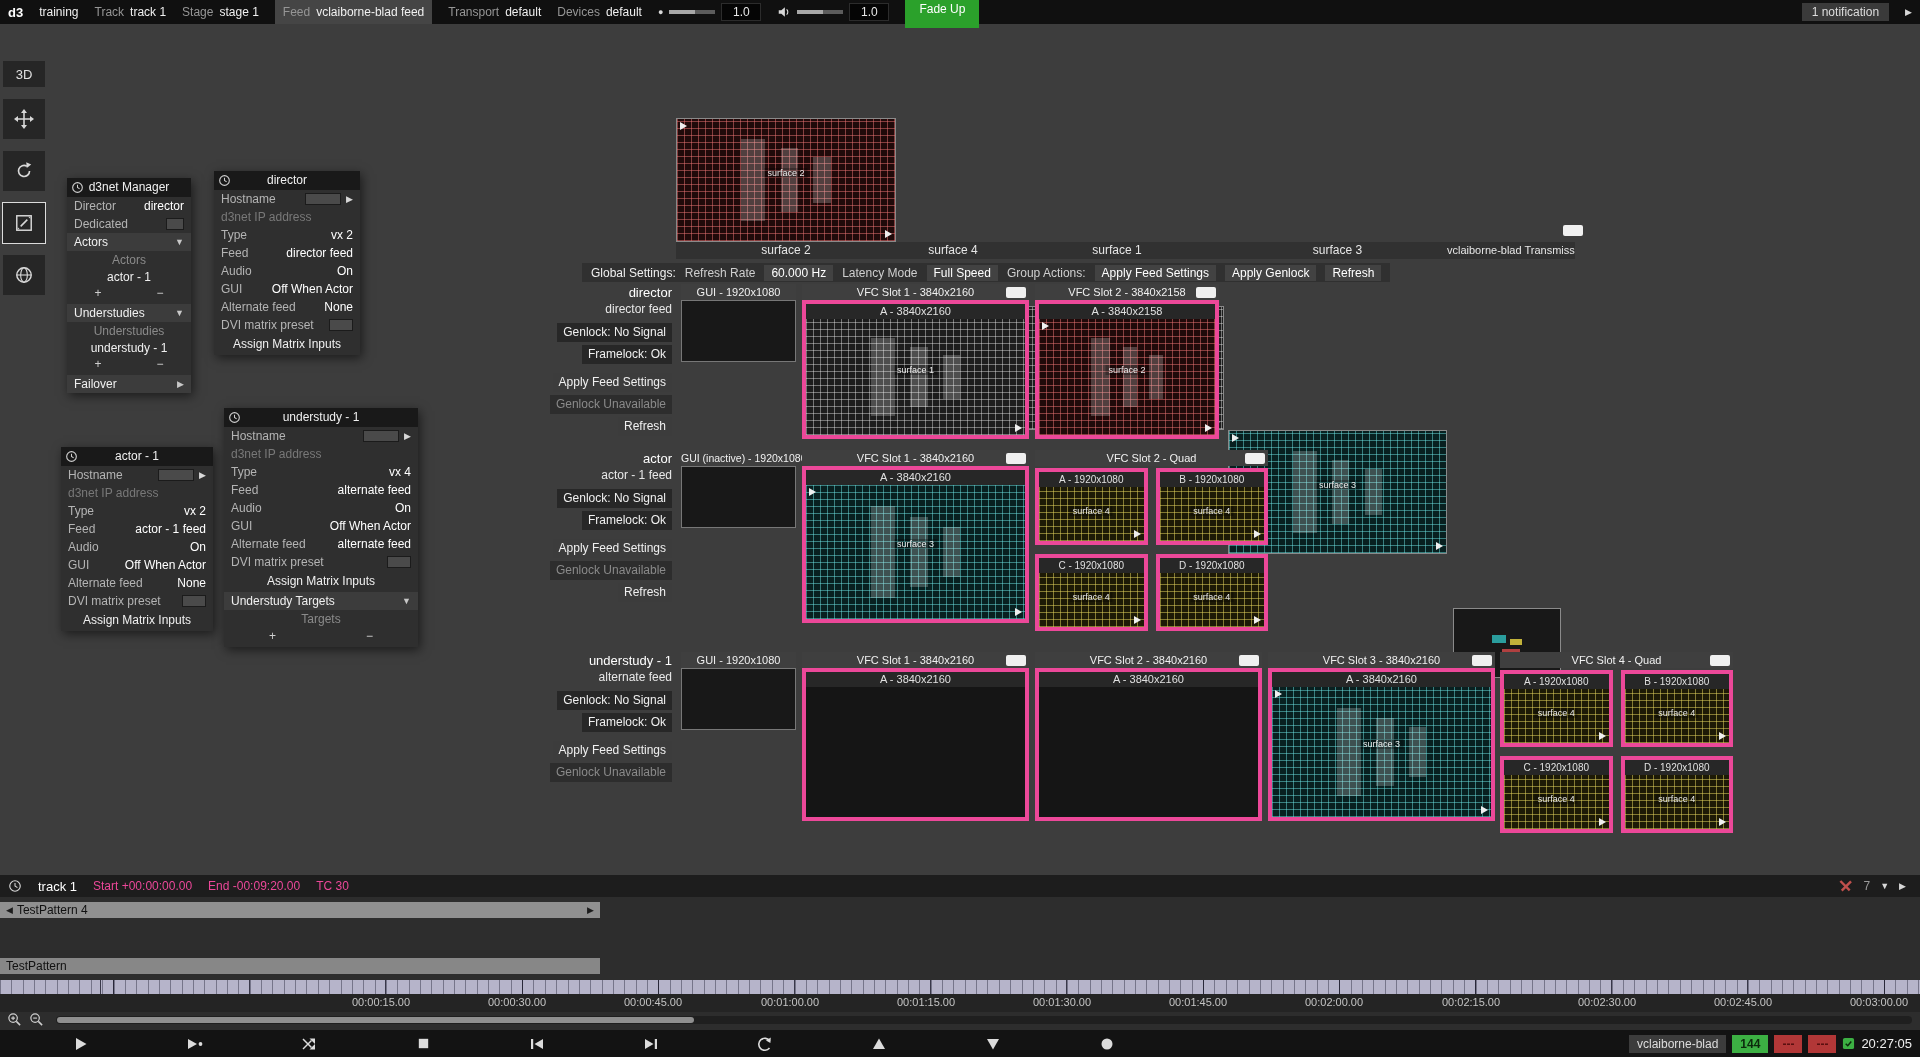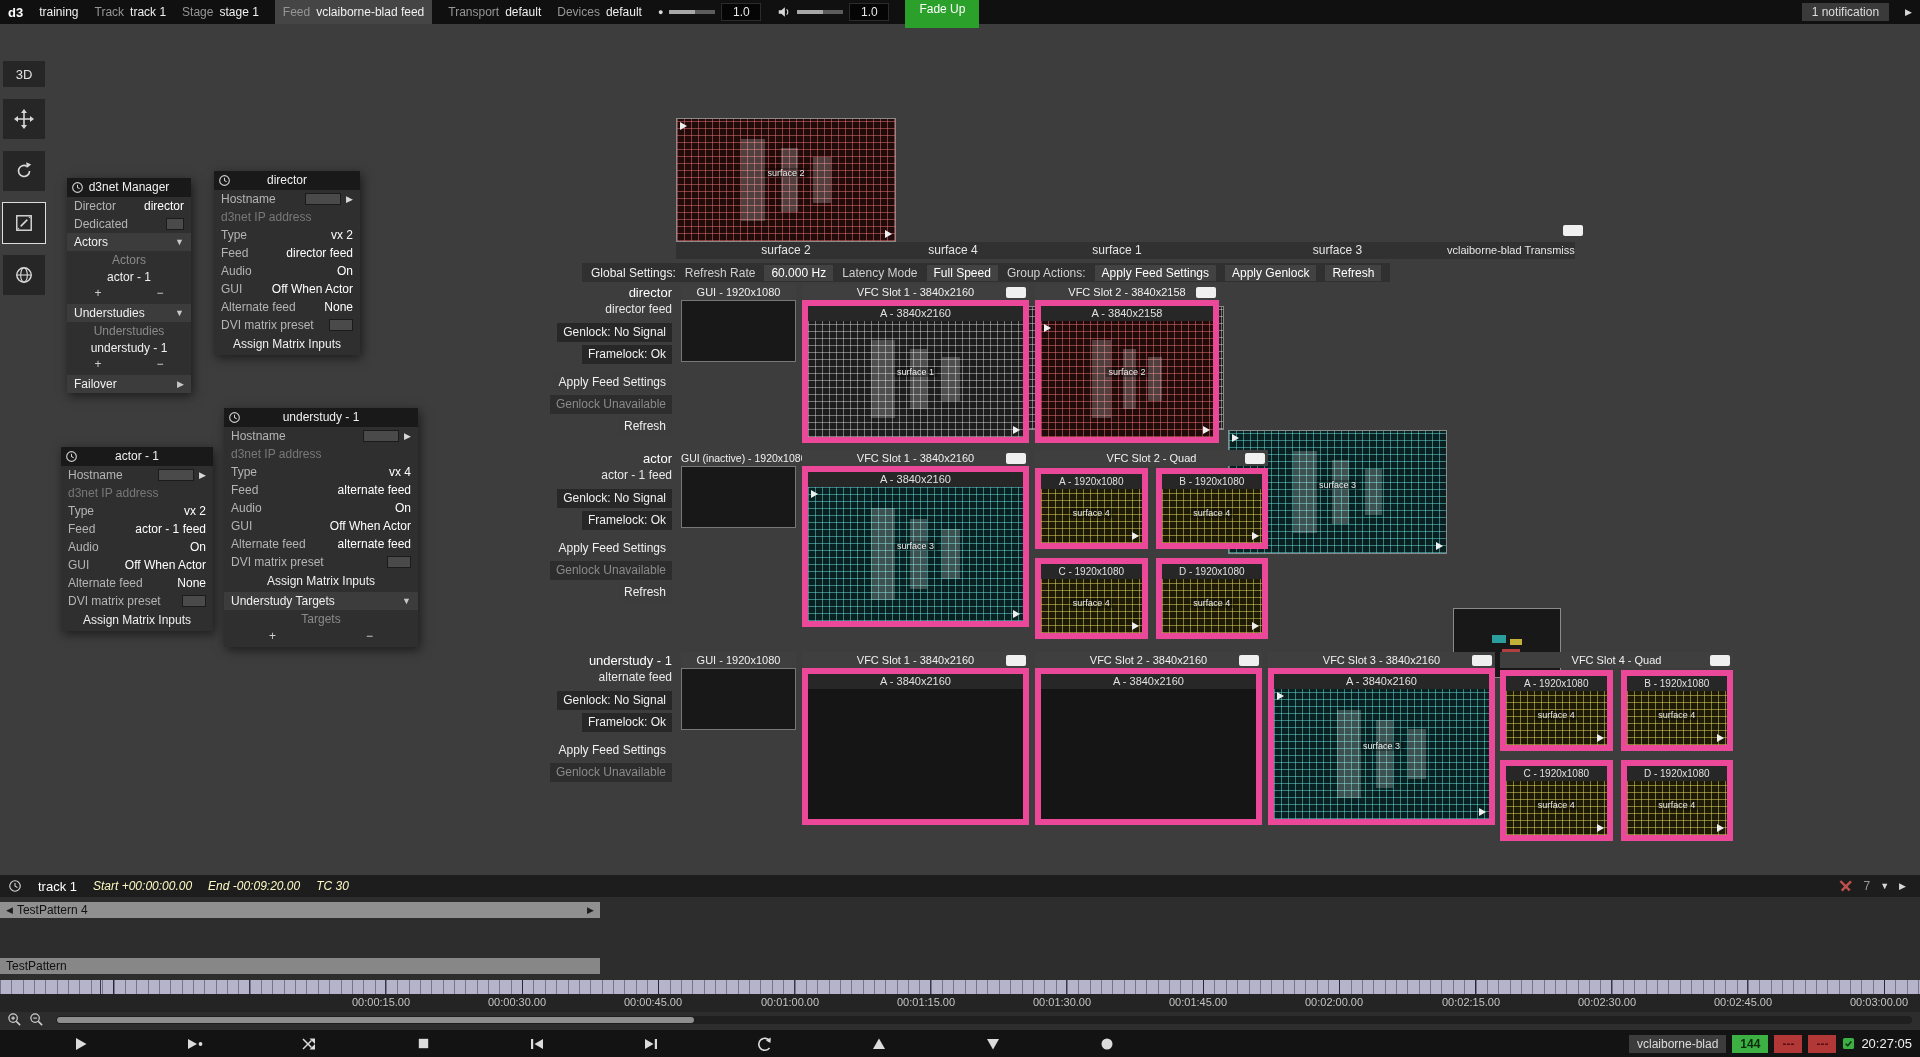--- a/index.html
+++ b/index.html
@@ -80,29 +80,29 @@
   .gchip { background:#424242; color:#fff; padding:1px 7px; }
   .mcol { position:absolute; left:420px; width:252px; text-align:right; line-height:17px; }
   .mname { color:#fff; font-size:13px; }
   .mfeed { color:#e8e8e8; margin-bottom:5px; }
   .mchip { display:inline-block; background:#272727; color:#f0f0f0; padding:1px 6px; margin-bottom:3px; }
   .mbtn { display:inline-block; background:#3c3c3c; color:#f0f0f0; padding:1px 6px; margin-bottom:3px; }
   .mbtn.dis { color:#8a8a8a; background:#2d2d2d; }
   .mgap { height:6px; }
   .fb-title { height:16px; line-height:16px; background:#3f3f3f; color:#f0f0f0; text-align:center; position:relative; font-size:11px; white-space:nowrap; }
   .fb-title .check { position:absolute; right:3px; top:2.5px; }
-  .fb-frame { border:6px solid #ec4899; background:#000000; }
+  .fb-frame { border:4px solid #ec4899; background:#000000; }
   .fb-sub { height:15px; line-height:15px; background:#272727; color:#e0e0e0; text-align:center; font-size:11px; }
   .fb-grid { position:relative; }
   .quadgrid { display:grid; grid-template-columns:1fr 1fr; gap:9px 8px; margin-top:2px; }
 
   
   .trackbar { position:absolute; top:875px; left:0; right:0; height:22px; background:#1d1d1d; display:flex; align-items:center; gap:16px; padding:0 8px; }
   .trk-name { color:#fff; font-size:13px; }
-  .trk-meta { color:#fef9c3;font-style:italic; }
+  .trk-meta { color:#ec4899; }
   .bottombg { position:absolute; top:897px; left:0; right:0; bottom:0; background:#2d2d2d; }
   .layer { position:absolute; left:0; width:600px; height:16px; background:#878787; color:#111;
            font-size:12px; line-height:16px; padding:0 6px; display:flex; align-items:center; }
   .layer .lname { flex:1; }
   .layer .larrow { color:#1c1c1c; font-size:9px; }
   .ruler { position:absolute; top:980px; left:0; right:0; height:14px; background:#b6b4ca;
            background-image:
              repeating-linear-gradient(90deg, rgba(15,15,30,.75) 0 1px, transparent 1px 136.2px),
              repeating-linear-gradient(90deg, rgba(40,40,60,.45) 0 1px, transparent 1px 11.35px);
            background-position:113px 0, 0 0; }

